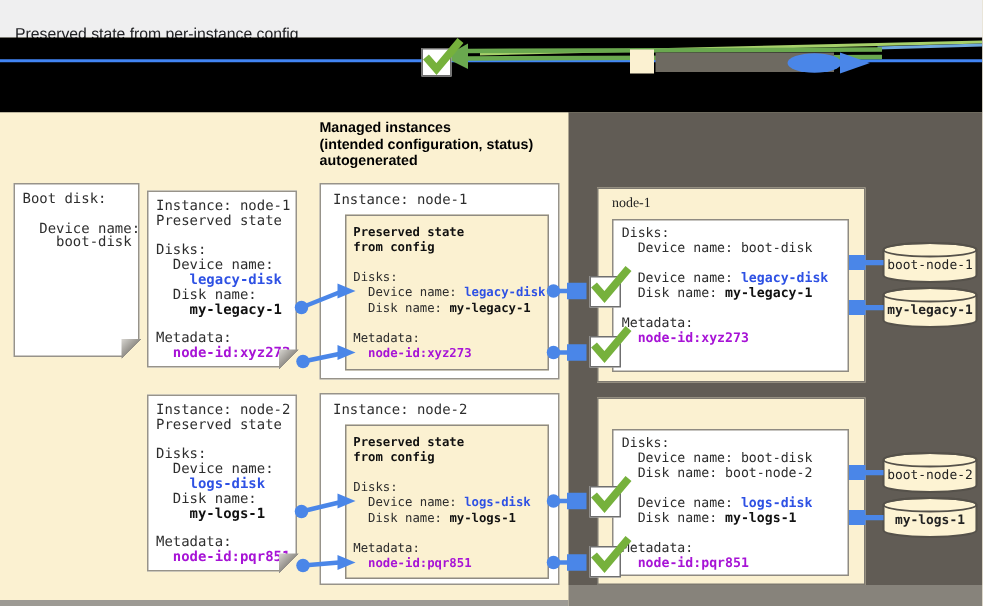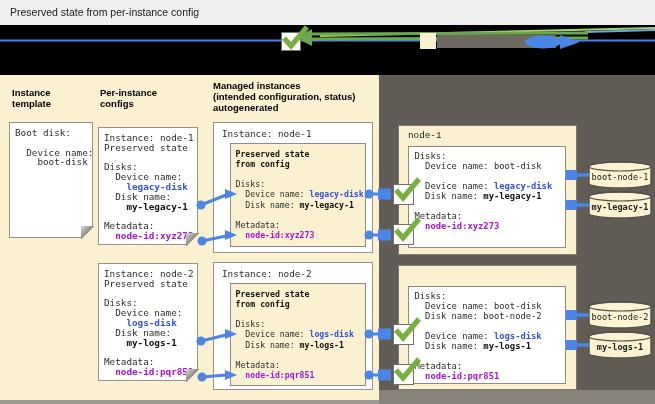--- a/index.html
+++ b/index.html
@@ -1,20 +1,20 @@
 <!DOCTYPE html>
 <html><head>
 <meta charset="utf-8">
 <style>
   html,body{margin:0;padding:0;background:#dadada;}
   #stage{position:relative;width:655px;height:404px;overflow:hidden;background:#fbf1d1;
          font-family:"Liberation Sans",sans-serif;}
   
   .titlebar{position:absolute;left:0;top:0;width:655px;height:25px;background:#efeff0;}
-  .titlebar span{position:absolute;left:10px;top:0;line-height:25px;font-size:10.5px;color:#202124;}
+  .titlebar span{position:absolute;left:10px;top:11px;line-height:25px;font-size:10.5px;color:#202124;}
   .legendband{position:absolute;left:0;top:25px;width:655px;height:50px;background:#000;}
   
   .beige-panel{position:absolute;left:0;top:75px;width:379px;height:329px;background:#fbf1d1;}
   .beige-bottom{position:absolute;left:0;top:400px;width:379px;height:4px;background:#9d9a94;}
   .dark-panel{position:absolute;left:379px;top:75px;width:276px;height:315px;background:#615c55;}
   .dark-bottom{position:absolute;left:379px;top:390px;width:276px;height:14px;background:#87837b;}
   
   .colhead{position:absolute;font-size:9.5px;line-height:11px;color:#000;font-weight:bold;}
   .colhead .reg{font-weight:bold;}
   .vmhead{position:absolute;left:390px;top:78px;width:258px;font-size:11px;line-height:13.5px;
@@ -27,21 +27,21 @@
   .sg-b{font-weight:bold;color:#111;}
   .sg-blue{font-weight:bold;color:#2e51e4;}
   .sg-pur{font-weight:bold;color:#a713d6;}
   .col12 .ln{font-size:9.3px;line-height:9.8px;}
   .col12{padding:5px 0 16px 5px;}
   .col3card .title{font-size:9.3px;line-height:10px;padding:6px 0 0 8px;}
   .col3inner{position:absolute;background:#fbf1d1;border:1px solid #8f8b82;box-sizing:border-box;
              padding:5px 0 0 5px;}
   .col3inner .ln{font-size:8.2px;line-height:10.2px;}
   .nodebox{position:absolute;background:#fbf1d1;border:1.5px solid #7d7970;box-sizing:border-box;z-index:10;}
-  .nodebox .nlabel{font-size:9.3px;line-height:10px;padding:5px 0 0 9px;font-family:Liberation Mono, monospace;color:#222;}
+  .nodebox .nlabel{font-size:9.3px;line-height:10px;padding:5px 0 0 9px;font-family:Liberation Serif, serif;color:#222;}
   .nodeinner{position:absolute;background:#fff;border:1px solid #8f8b82;box-sizing:border-box;padding:4px 0 0 6px;}
   .nodeinner .ln{font-size:8.8px;line-height:10px;}
   .fold{position:absolute;width:13px;height:13px;right:-1.5px;bottom:-1.5px;
         background:linear-gradient(to top left,#fbf1d1 0%,#fbf1d1 48%,#928f89 50%,#d8d6d1 100%);}
   
   .statusbox{position:absolute;width:21px;height:21px;background:#fff;border:1px solid #6f6f6f;
              box-sizing:border-box;z-index:30;}
   .statusbox svg{position:absolute;left:-2px;top:-9px;width:30px;height:29px;overflow:visible;}
   .statusbox path{fill:none;stroke:#76b13c;stroke-width:5.2;}
   
@@ -81,22 +81,20 @@
           <path d="M4 14 L11 22 L27 3"></path>
         </svg>
     </div>
   </div>
 
   <div class="beige-panel"></div>
   <div class="dark-panel"></div>
   <div class="dark-bottom"></div>
   <div class="beige-bottom"></div>
 
-  <div class="colhead" style="left:12px;top:87px;width:72px;">Instance template</div>
-  <div class="colhead" style="left:100px;top:87px;width:86px;">Per-instance configs</div>
   <div class="colhead" style="left:213px;top:80px;width:164px;">
     <div>Managed instances</div>
     <div class="reg">(intended configuration, status)</div>
     <div>autogenerated</div>
   </div>
 
   <div class="vmhead">
   </div>
 
   <div class="card mono col12" style="left:9px;top:122px;width:84px;height:116px;">

